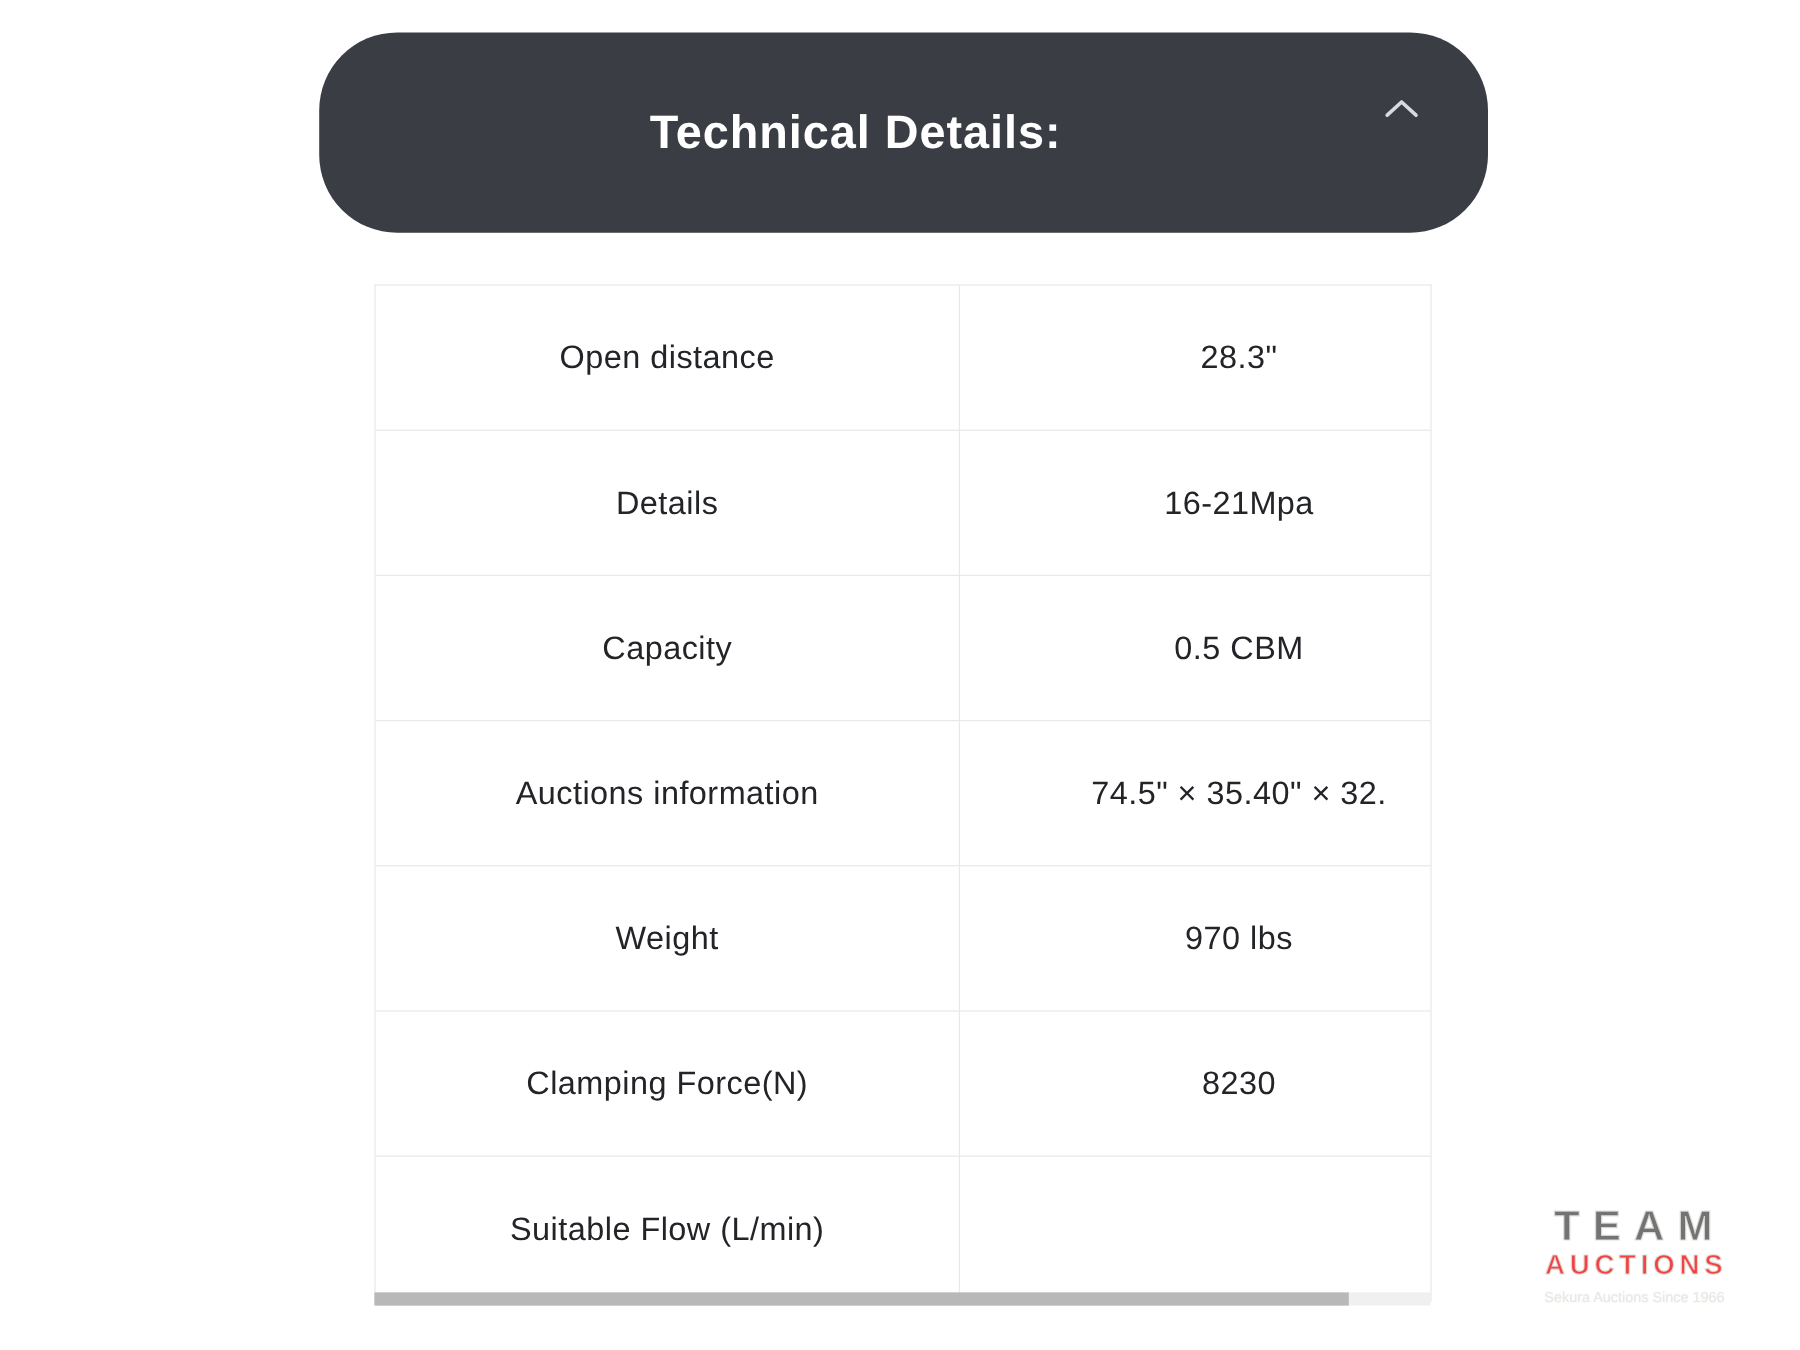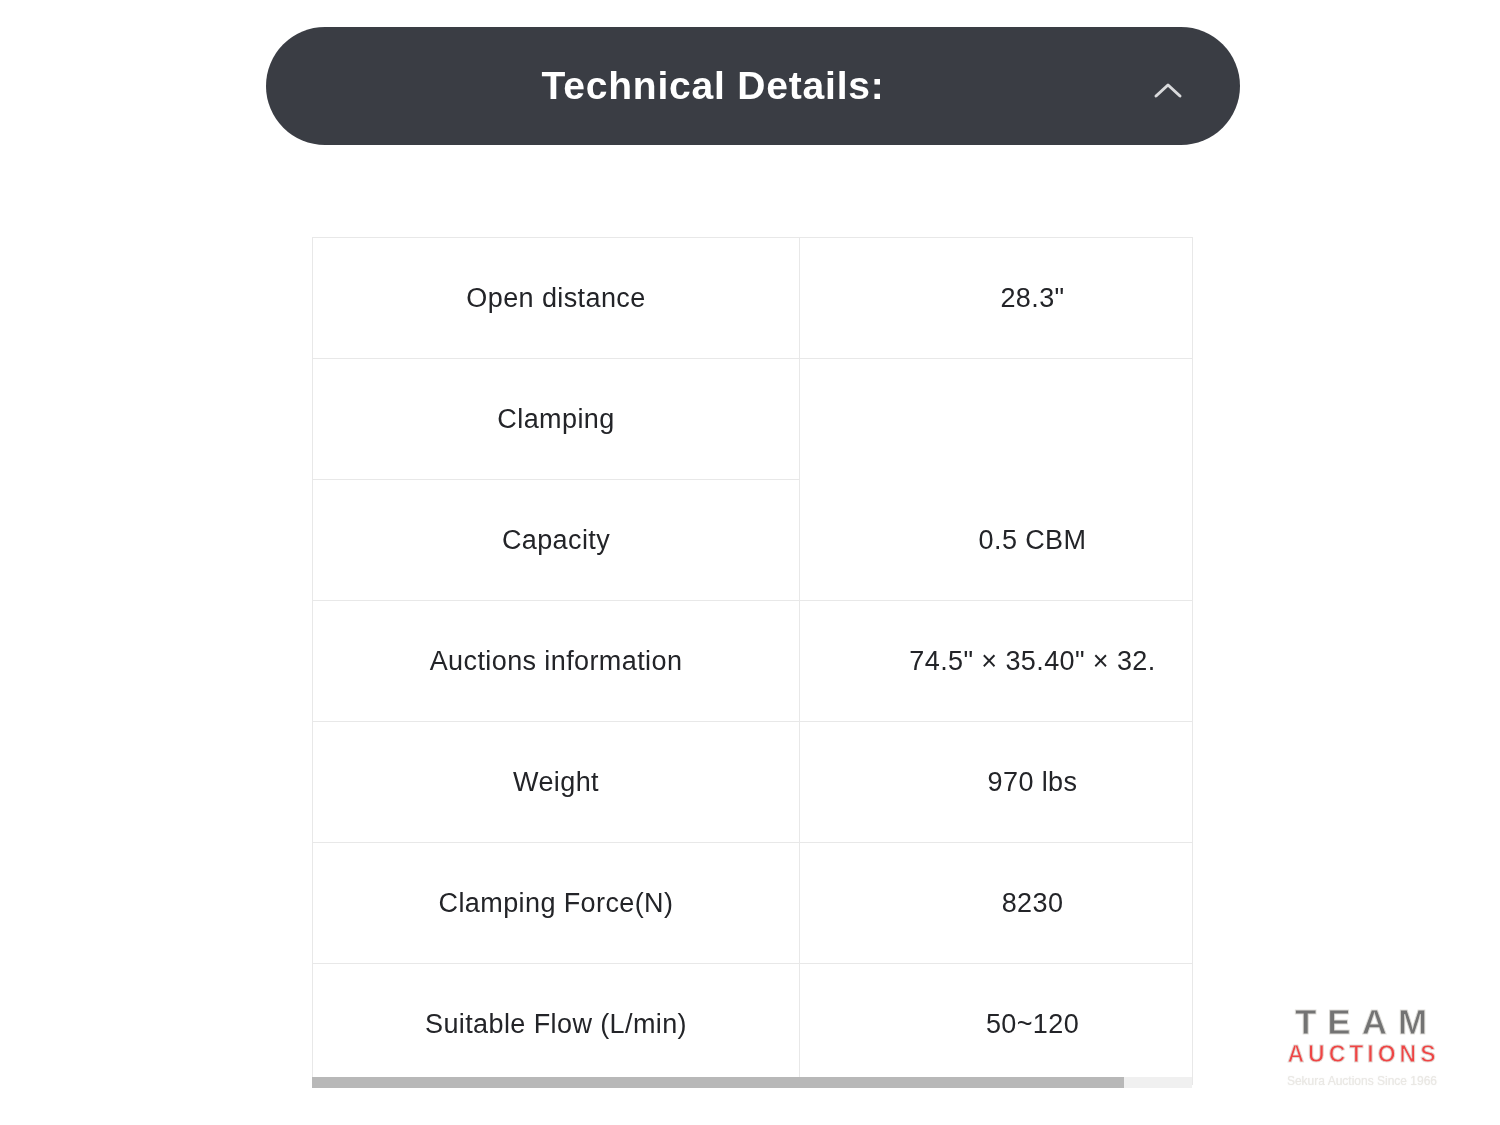--- a/index.html
+++ b/index.html
@@ -21,21 +21,21 @@
     width:1500px;
     height:1125px;
     background:var(--page-bg);
     overflow:hidden;
   }
 
   
   .header-pill{
     position:absolute;
     left:266px; top:27px;
-    width:974px; height:118px;
+    width:974px; height:167px;
     background:var(--header-bg);
     border-radius:65px;
     cursor:pointer;
   }
   .header-title{
     position:absolute;
     left:0; right:80px; top:0; bottom:0;
     display:flex; align-items:center; justify-content:center;
     color:var(--header-text);
     font-size:39px;
@@ -140,21 +140,22 @@
   </div>
 
   <div class="spec-table">
     <div class="spec-table-inner" id="spec-table-body">
     <div class="spec-row">
       <div class="cell label">Open distance</div>
       <div class="cell value">28.3"</div>
     </div>
 
     <div class="spec-row">
-      <div class="cell label">Clamping</div>
+      <div class="cell label">Details</div>
+      <div class="cell value">16-21Mpa</div>
     </div>
 
     <div class="spec-row">
       <div class="cell label">Capacity</div>
       <div class="cell value">0.5 CBM</div>
     </div>
 
     <div class="spec-row">
       <div class="cell label">Auctions information</div>
       <div class="cell value">74.5" × 35.40" × 32.</div>
@@ -165,21 +166,20 @@
       <div class="cell value">970 lbs</div>
     </div>
 
     <div class="spec-row">
       <div class="cell label">Clamping Force(N)</div>
       <div class="cell value">8230</div>
     </div>
 
     <div class="spec-row">
       <div class="cell label">Suitable Flow (L/min)</div>
-      <div class="cell value">50~120</div>
     </div>
   </div>
   </div>
 
   <div class="hscrollbar">
     <div class="thumb"></div>
   </div>
 
   <div class="watermark">
     <div class="wm-title">TEAM</div>

